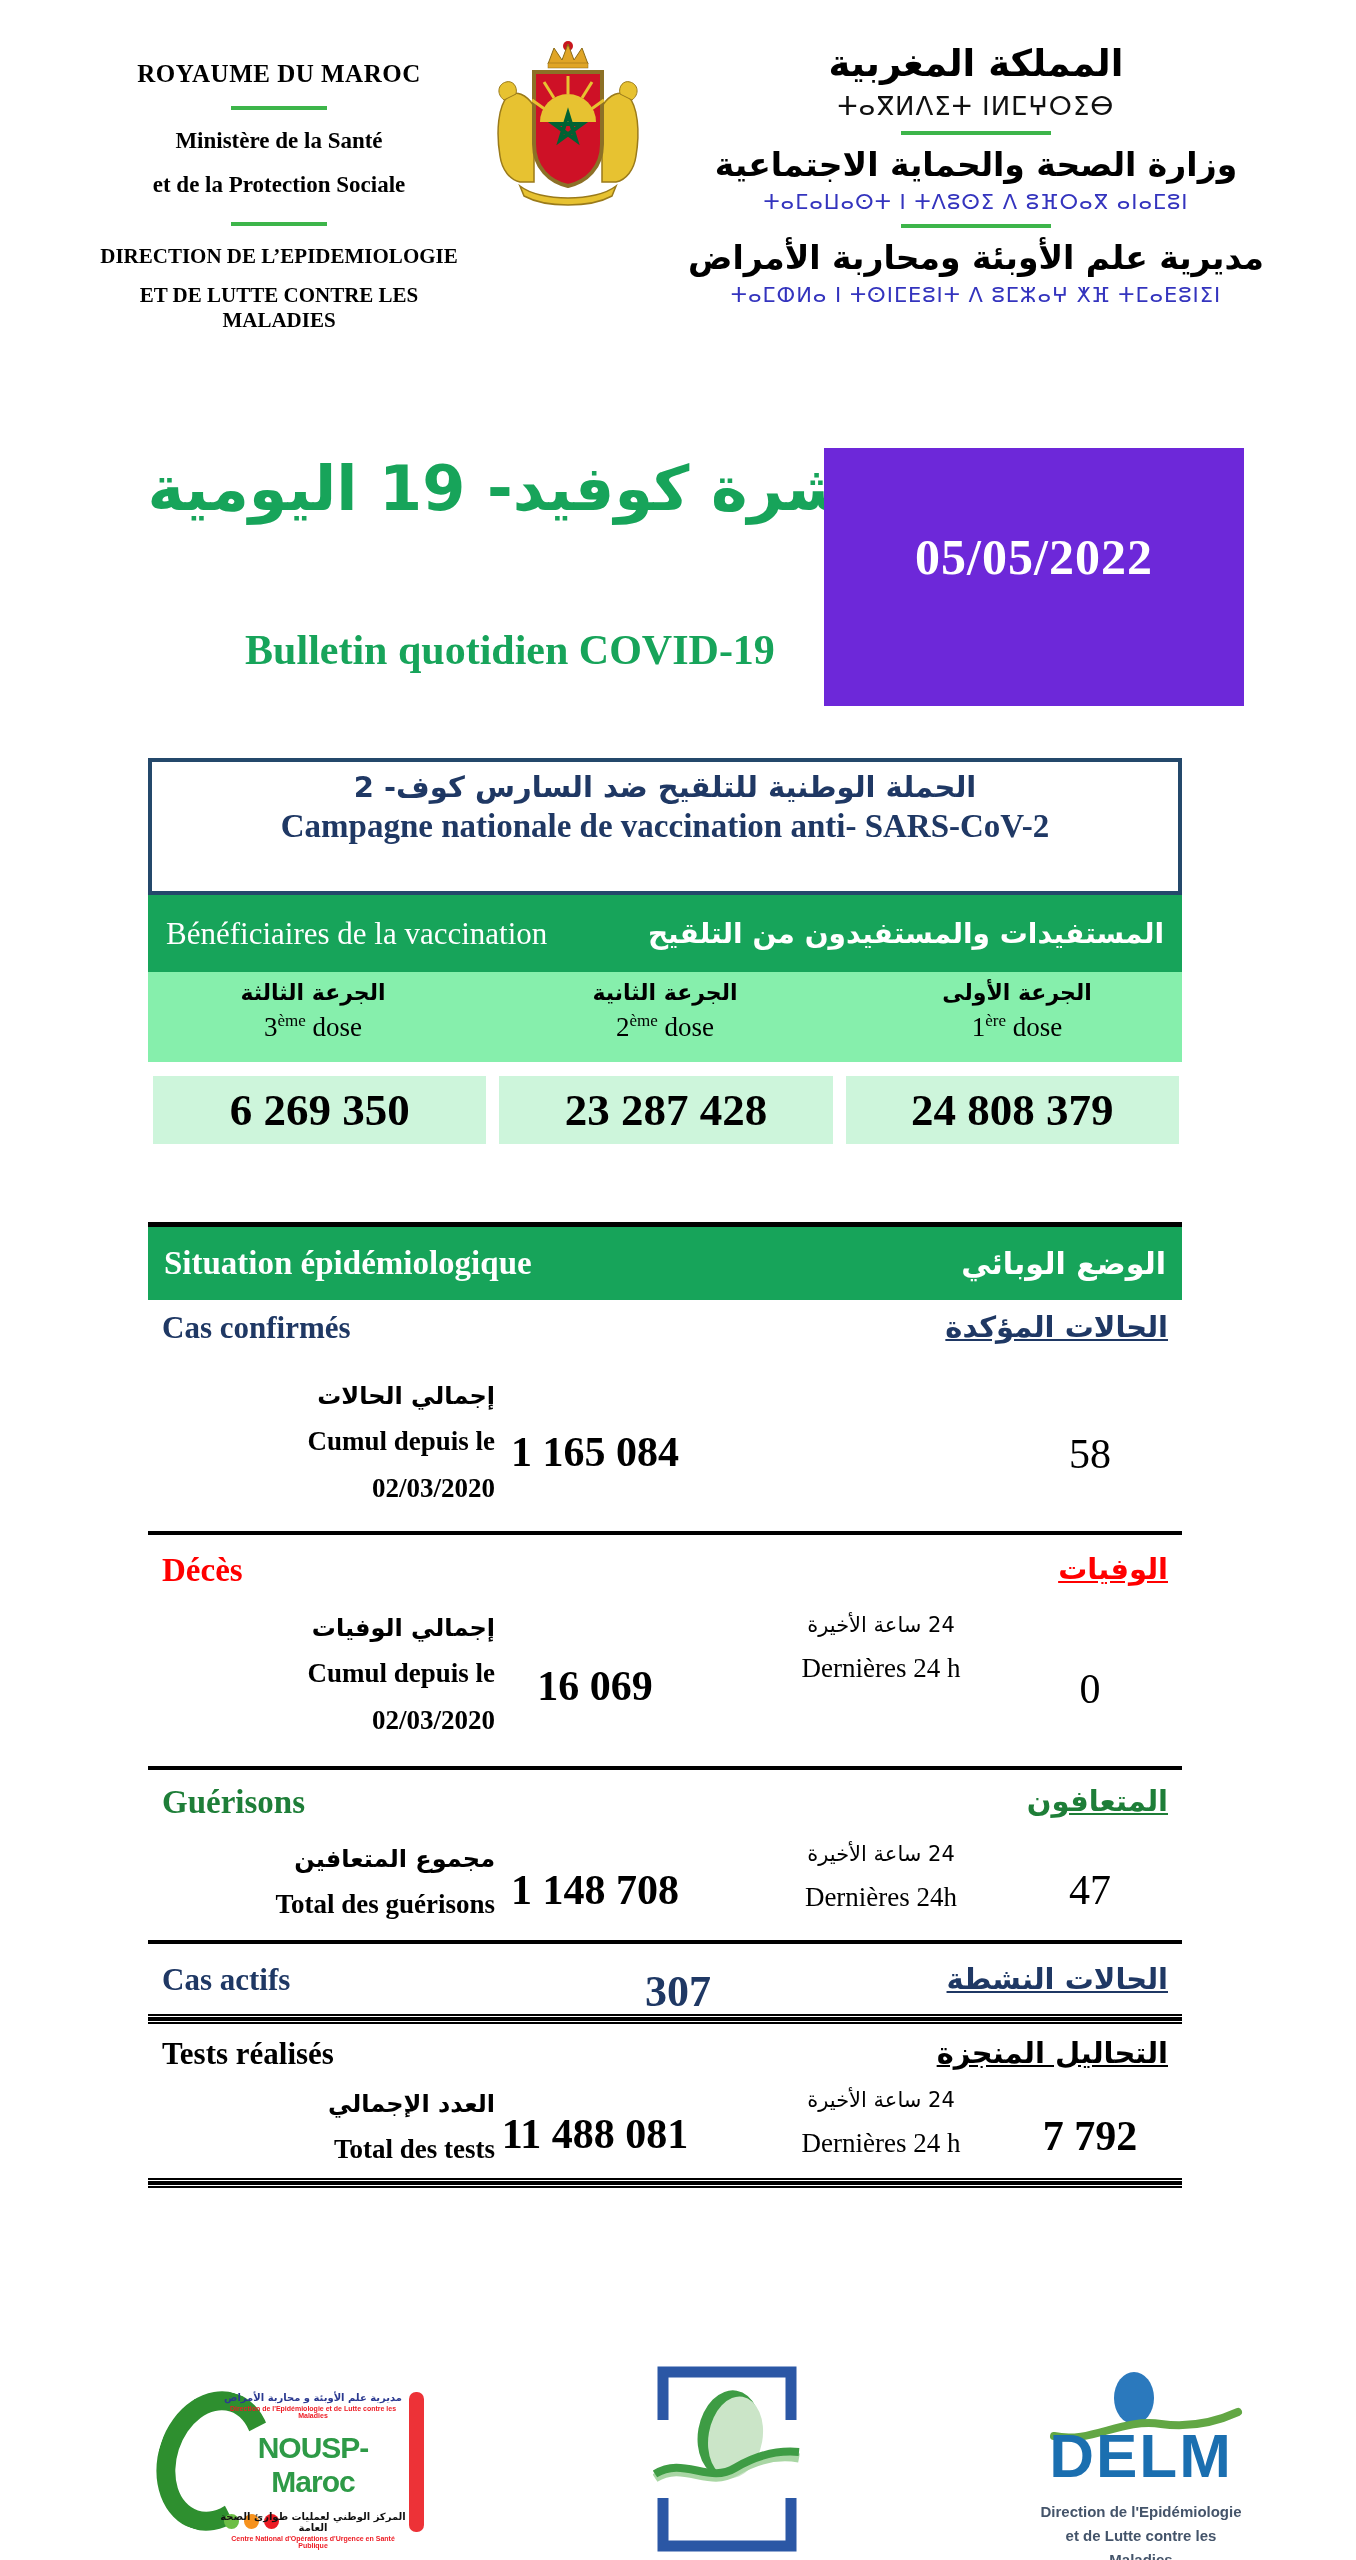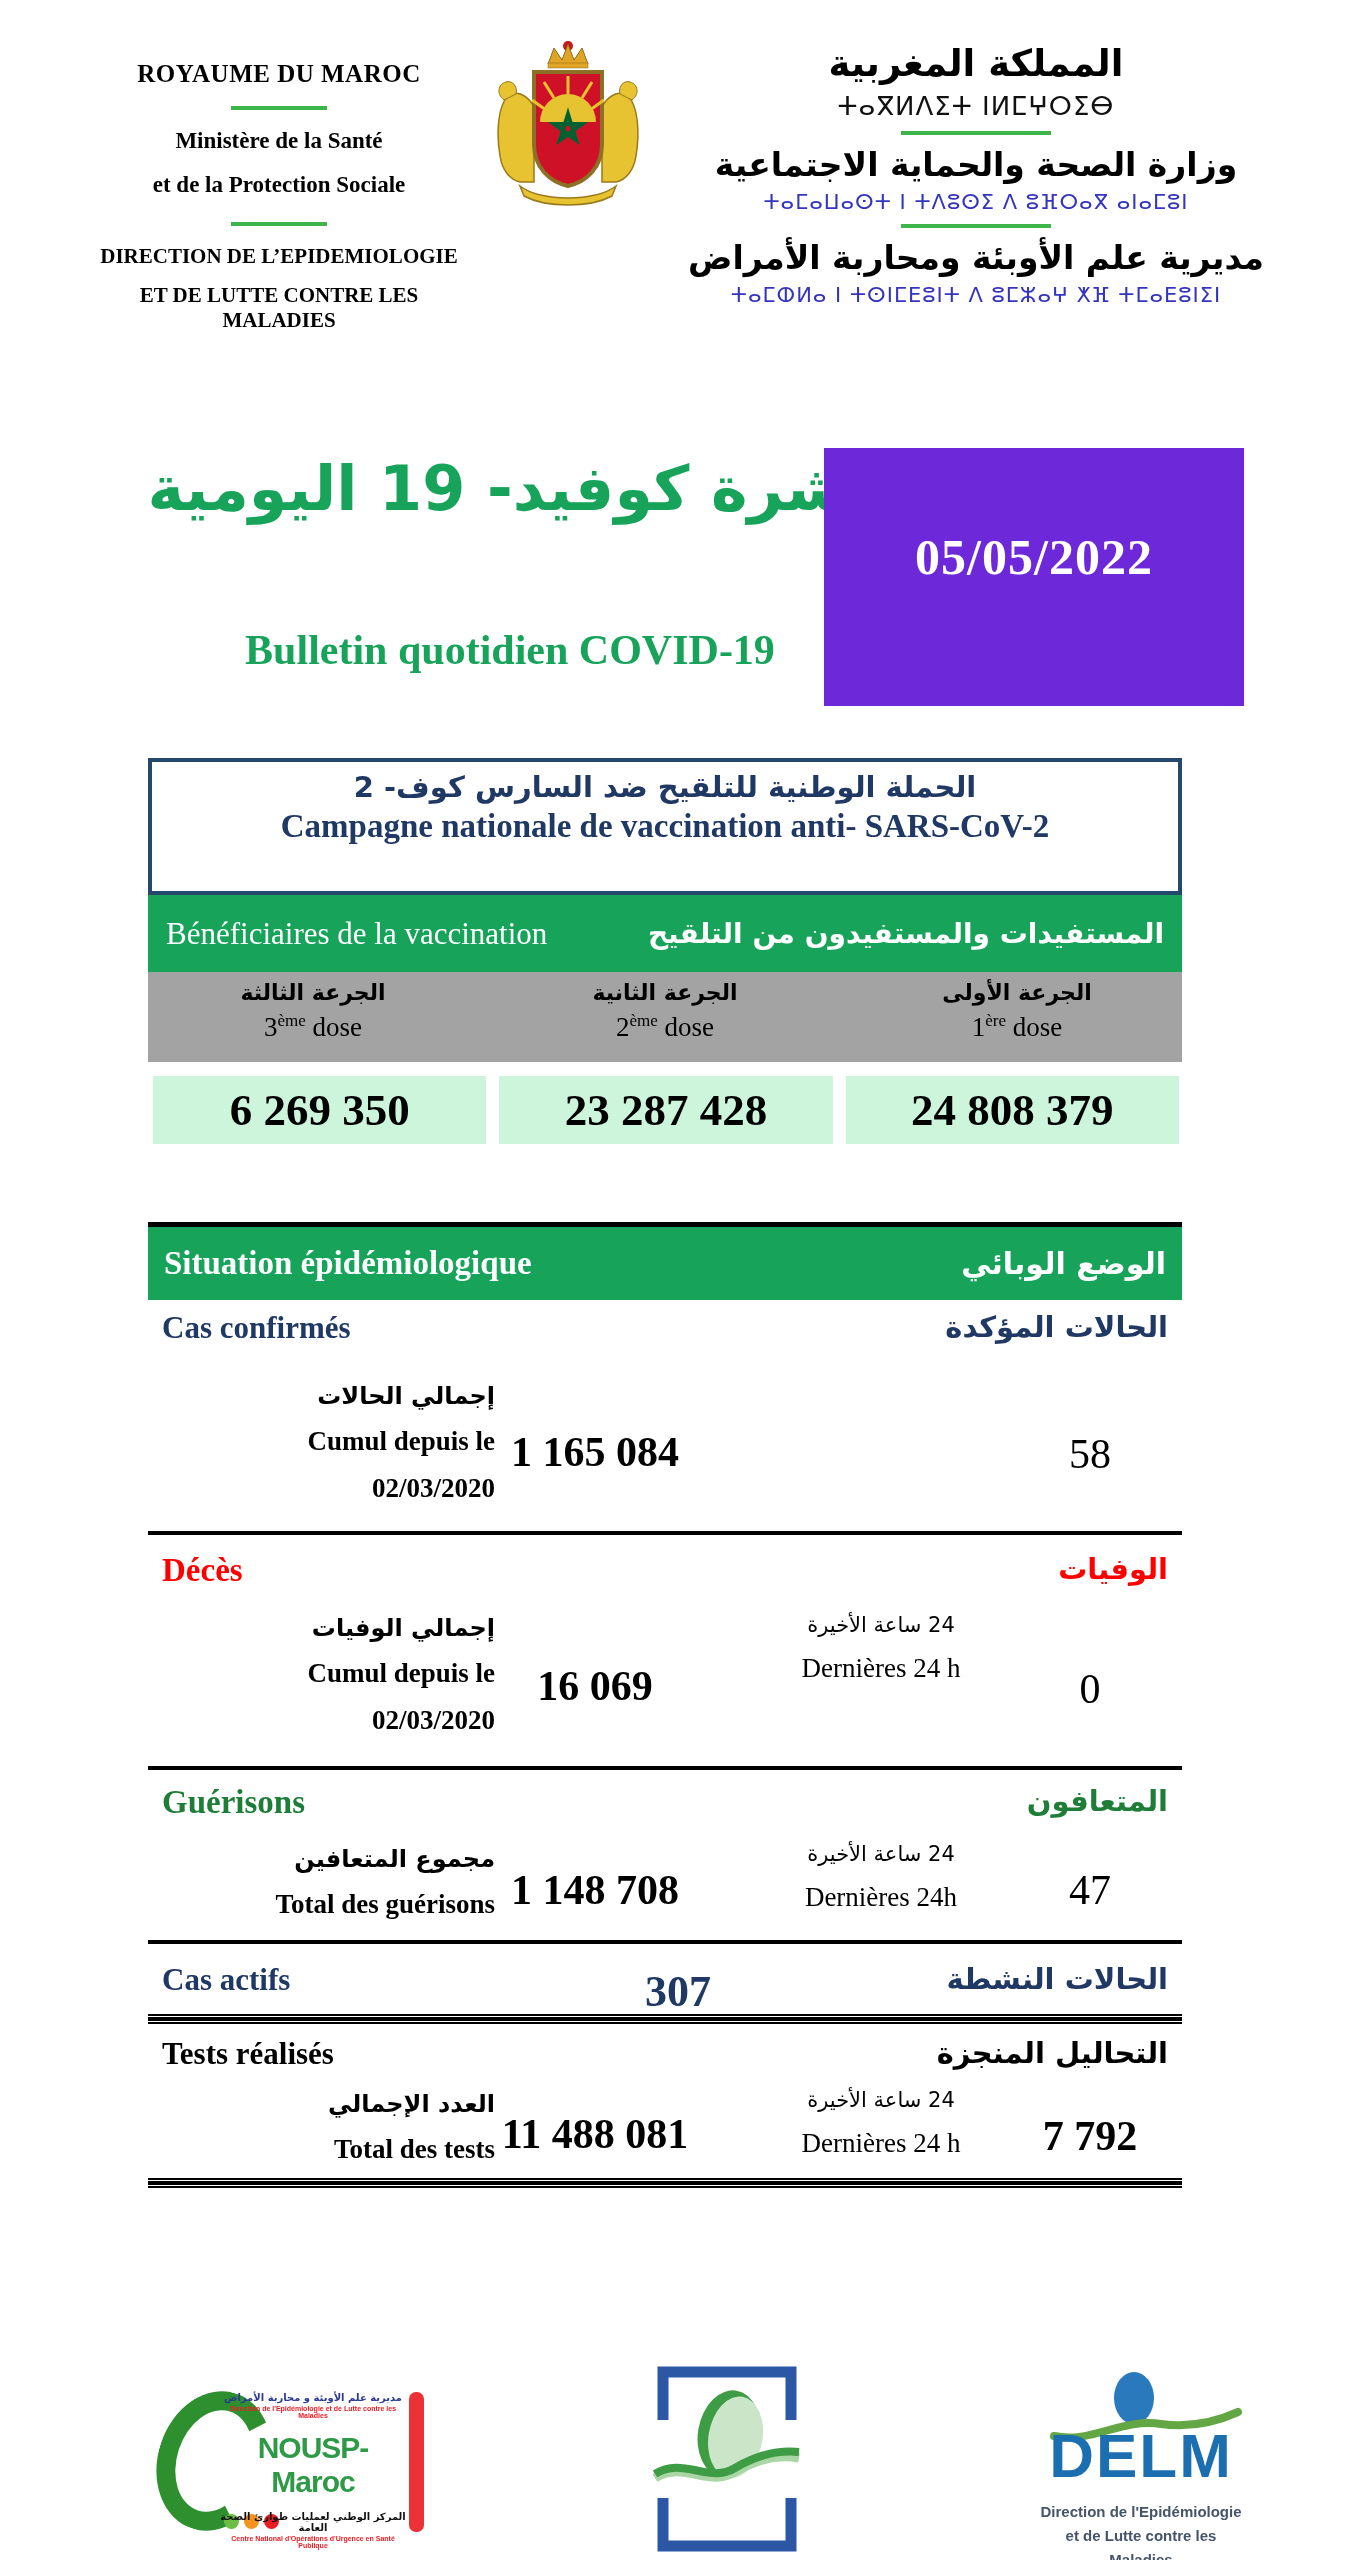--- a/index.html
+++ b/index.html
@@ -35,39 +35,39 @@
   .date-box  { left:824px; top:448px; width:420px; height:258px; background:#6d28d9; }
   .date-box .d { margin-top:80px; text-align:center; color:#fff; font-size:50px; font-weight:bold; letter-spacing:1px; }
 
   
   .vacc-box  { left:148px; top:758px; width:1034px; height:137px; border:4px solid #24486B; background:#fff; text-align:center; }
   .vacc-box .arl { font-size:29px; font-weight:bold; color:#1F3864; margin-top:8px; }
   .vacc-box .frl { font-size:33px; font-weight:bold; color:#1F3864; margin-top:4px; }
   .vacc-banner { left:148px; top:895px; width:1034px; height:77px; background:#17A45A; display:flex; justify-content:space-between; align-items:center; padding:0 18px; color:#fff; }
   .vacc-banner .fr { font-size:31px; }
   .vacc-banner .arb { font-size:28px; font-weight:bold; }
-  .dose-head { left:148px; top:972px; width:1034px; height:90px; background:#a3a3a3; display:flex;gap:22px; }
+  .dose-head { left:148px; top:972px; width:1034px; height:90px; background:#86efac; display:flex;gap:22px; }
   .dose-head .col { flex:1; text-align:center; padding-top:8px; }
   .dose-head .dar { font-size:22px; font-weight:bold; }
   .dose-head .dfr { font-size:27px; margin-top:6px; }
   .dose-head sup { font-size:17px; }
   .dose-vals { left:153px; top:1076px; width:1026px; height:68px; display:flex; gap:13px; }
   .dose-vals .cell { flex:1; background:#CDF5DB; display:flex; align-items:center; justify-content:center; font-size:45px; font-weight:bold; }
 
   
   .sit-band { left:148px; top:1222px; width:1034px; height:78px; background:#17A45A; border-top:5px solid #000;
               display:flex; justify-content:space-between; align-items:center; padding:0 16px; color:#fff; }
   .sit-band .fr { font-size:33px; font-weight:bold; }
   .sit-band .arb { font-size:30px; font-weight:bold; }
   .row-title { left:148px; width:1034px; display:flex; justify-content:space-between; padding:0 14px; }
   .navy { color:#1F3864; }
   .red  { color:#FF0000; }
   .dgreen { color:#1E7E38; }
   .rt-fr { font-size:31px; font-weight:bold; }
-  .rt-ar { font-size:29px; font-weight:bold; }
+  .rt-ar { font-size:29px; font-weight:bold;text-decoration:underline; }
   .lbl-left  { left:150px; width:345px; text-align:right; }
   .lbl-right { left:756px; width:250px; text-align:center; }
   .lbl-ar-b  { font-size:24px; font-weight:bold; }
   .lbl-ar-r  { font-size:21px; }
   .lbl-fr-b  { font-size:27px; font-weight:bold; }
   .lbl-fr-r  { font-size:27px; }
   .val-left  { left:455px; width:280px; text-align:center; font-size:42px; font-weight:bold; }
   .val-right { left:1010px; width:160px; text-align:center; font-size:42px; }
   .hline { left:148px; width:1034px; height:4px; background:#000; }
   .hline-thick { left:148px; width:1034px; height:6px; background:#000; border-top:1px solid #fff; border-bottom:1px solid #fff; box-shadow:0 -2px 0 #000, 0 2px 0 #000; } .mt16 { margin-top:16px; }

